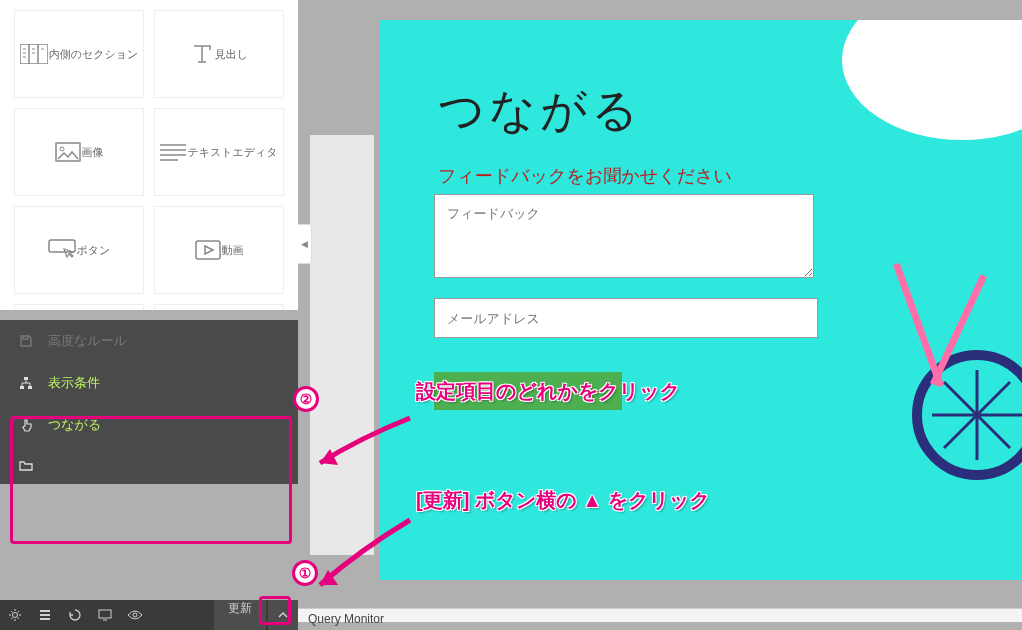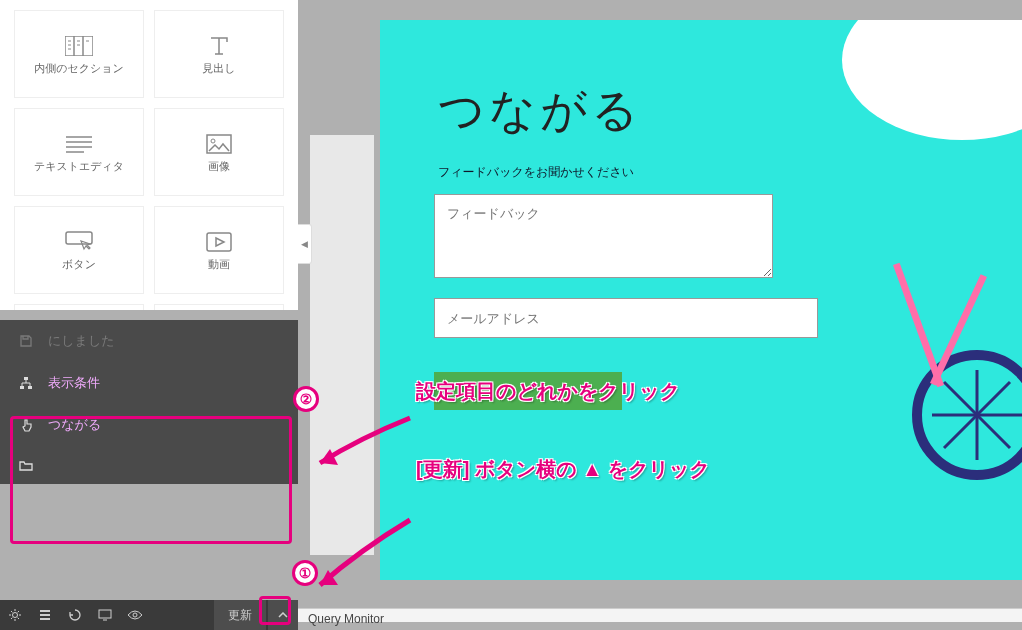--- a/index.html
+++ b/index.html
@@ -1,64 +1,64 @@
 <!DOCTYPE html>
 <html><head>
 <meta charset="utf-8">
 <style>
 * { margin: 0; padding: 0; box-sizing: border-box; }
 body { font-family: "Hiragino Sans", "Meiryo", sans-serif; background: #b0b0b0; width: 1022px; height: 630px; overflow: hidden; position: relative; }
 
 .elements-panel { position: absolute; left: 0; top: 0; width: 298px; height: 310px; background: #fff; overflow: hidden; }
 .elements-grid { display: grid; grid-template-columns: 1fr 1fr; gap: 10px; padding: 10px 14px; }
-.el-card { background: #fff; border: 1px solid #eee; height: 88px; display: flex; flex-direction: column; align-items: center; justify-content: center; gap: 1px; cursor: pointer; }
+.el-card { background: #fff; border: 1px solid #eee; height: 88px; display: flex; flex-direction: row; align-items: center; justify-content: center; gap: 1px; cursor: pointer; }
 .el-icon { color: #555; display: flex; align-items: center; justify-content: center; height: 28px; }
 .el-label { font-size: 11px; color: #666; }
 
 .panel-collapse { position: absolute; left: 298px; top: 224px; width: 14px; height: 40px; background: #fff; border: 1px solid #ddd; border-left: none; display: flex; align-items: center; justify-content: center; font-size: 9px; color: #888; cursor: pointer; border-radius: 0 3px 3px 0; }
 
 .bottom-panel { position: absolute; left: 0; top: 320px; width: 298px; background: #4a4a4a; color: #d5d5d5; }
 .status-line { padding: 10px 14px; font-size: 11px; font-style: italic; text-align: center; color: #c5c5c5; line-height: 1.4; }
-.menu-item { padding: 12px 18px; display: flex; align-items: center; gap: 14px; font-size: 13px; cursor: pointer; color: #f0abfc; }
+.menu-item { padding: 12px 18px; display: flex; align-items: center; gap: 14px; font-size: 13px; cursor: pointer; color: #bef264; }
 .menu-item.disabled { color: #7a7a7a; }
 .mi-icon { width: 16px; display: flex; justify-content: center; }
 
 .highlight-box { position: absolute; border: 3px solid #e6007e; border-radius: 4px; pointer-events: none; z-index: 20; }
 .hb1 { left: 10px; top: 416px; width: 282px; height: 128px; }
 .hb2 { left: 259px; top: 596px; width: 32px; height: 29px; }
 
 .badge { position: absolute; width: 26px; height: 26px; border: 3px solid #e6007e; border-radius: 50%; background: #fff; color: #e6007e; font-weight: bold; font-size: 14px; display: flex; align-items: center; justify-content: center; z-index: 30; }
 .b1 { left: 292px; top: 560px; }
 .b2 { left: 293px; top: 386px; }
 
 .toolbar { position: absolute; left: 0; top: 600px; width: 298px; height: 30px; background: #3a3a3a; display: flex; align-items: center; color: #cfcfcf; font-size: 12px; }
 .tb-icon { width: 30px; height: 30px; display: flex; align-items: center; justify-content: center; cursor: pointer; }
-.update-btn { padding: 0 14px; height: 30px; display: flex; align-items: center; background: #4d4d4d; cursor: pointer; margin-left: auto; font-size: 12px; }
+.update-btn { padding: 0 14px; height: 30px; display: flex; background: #4d4d4d; cursor: pointer; margin-left: auto; font-size: 12px; }
 .caret-btn { width: 30px; height: 30px; background: #4d4d4d; display: flex; align-items: center; justify-content: center; cursor: pointer; margin-left: 2px; }
 
 .canvas { position: absolute; left: 380px; top: 0; width: 642px; height: 560px; background: #2ee8dd; overflow: hidden; margin-top: 20px; }
 .canvas .shape-white { position: absolute; right: -60px; top: -40px; width: 240px; height: 160px; background: #fff; border-radius: 50%; }
 .hero-title { position: absolute; left: 58px; top: 60px; font-size: 46px; font-weight: 500; color: #222; letter-spacing: 4px; }
-.hero-sub { position: absolute; left: 58px; top: 144px; font-size: 12px; color: #0f172a; }
-.feedback-box { position: absolute; left: 54px; top: 174px; width: 339px; height: 84px; background: #fff; border: 1px solid #999; padding: 10px 12px; font-size: 13px; color: #aaa; resize: both; overflow: auto; }
+.hero-sub { position: absolute; left: 58px; top: 144px; font-size: 18px; color: #b91c1c; }
+.feedback-box { position: absolute; left: 54px; top: 174px; width: 380px; height: 84px; background: #fff; border: 1px solid #999; padding: 10px 12px; font-size: 13px; color: #aaa; resize: both; overflow: auto; }
 .email-box { position: absolute; left: 54px; top: 278px; width: 384px; height: 40px; background: #fff; border: 1px solid #999; padding: 0 12px; font-size: 13px; color: #8b5cf6; }
 .green-btn { position: absolute; left: 54px; top: 352px; width: 188px; height: 38px; background: #4caf50; }
 
 .bike-wheel { position: absolute; width: 130px; height: 130px; border: 10px solid #2b2e7b; border-radius: 50%; background: transparent; }
 .wheel1 { right: -20px; top: 330px; }
 
 .query-bar { position: absolute; left: 298px; top: 608px; right: 0; height: 14px; background: #f4f4f4; border-top: 1px solid #ccc; font-size: 12px; color: #444; padding: 3px 10px; }
 
 .arrow { position: absolute; z-index: 25; pointer-events: none; }
 .arrow-line { stroke: #e6007e; stroke-width: 5; fill: none; }
 .arrow-head { fill: #e6007e; }
 
 .annot { position: absolute; font-size: 20px; font-weight: bold; color: #e6007e; text-shadow: -1px -1px 0 #fff, 1px -1px 0 #fff, -1px 1px 0 #fff, 1px 1px 0 #fff, 2px 2px 2px rgba(0,0,0,.3); z-index: 30; }
 .annot1 { left: 416px; top: 378px; }
-.annot2 { left: 416px; top: 456px; text-align: right; }
+.annot2 { left: 416px; top: 487px; text-align: right; }
 
 .canvas-outer { position: absolute; left: 310px; top: 135px; width: 64px; height: 420px; background: #e8e8e8; }
 </style>
 </head>
 <body>
 
 <div class="canvas-outer"></div>
 
 <div class="elements-panel">
   <div class="elements-grid">
@@ -81,41 +81,41 @@
     <div class="el-card">
       <div class="el-icon">
         <svg width="24" height="24" viewBox="0 0 24 24">
             <path d="M4 4 h16 v4 M12 4 v16 M8 20 h8" fill="none" stroke="#888" stroke-width="1.5"></path>
           </svg>
       </div>
       <span class="el-label">見出し</span>
     </div>
     <div class="el-card">
       <div class="el-icon">
+        <svg width="26" height="20" viewBox="0 0 26 20">
+            <rect x="1" y="1" width="24" height="18" fill="none" stroke="#888" stroke-width="1.5"></rect>
+            <circle cx="7" cy="7" r="2" fill="none" stroke="#888"></circle>
+            <path d="M3 17 l6-6 4 4 4-5 6 7" fill="none" stroke="#888" stroke-width="1.5"></path>
+          </svg>
+      </div>
+      <span class="el-label">画像</span>
+    </div>
+    <div class="el-card">
+      <div class="el-icon">
         <svg width="26" height="18" viewBox="0 0 26 18">
             <line x1="0" y1="2" x2="26" y2="2" stroke="#888" stroke-width="1.5"></line>
             <line x1="0" y1="7" x2="26" y2="7" stroke="#888" stroke-width="1.5"></line>
             <line x1="0" y1="12" x2="26" y2="12" stroke="#888" stroke-width="1.5"></line>
             <line x1="0" y1="17" x2="18" y2="17" stroke="#888" stroke-width="1.5"></line>
           </svg>
       </div>
       <span class="el-label">テキストエディタ</span>
     </div>
     <div class="el-card">
       <div class="el-icon">
-        <svg width="26" height="20" viewBox="0 0 26 20">
-            <rect x="1" y="1" width="24" height="18" fill="none" stroke="#888" stroke-width="1.5"></rect>
-            <circle cx="7" cy="7" r="2" fill="none" stroke="#888"></circle>
-            <path d="M3 17 l6-6 4 4 4-5 6 7" fill="none" stroke="#888" stroke-width="1.5"></path>
-          </svg>
-      </div>
-      <span class="el-label">画像</span>
-    </div>
-    <div class="el-card">
-      <div class="el-icon">
         <svg width="28" height="22" viewBox="0 0 28 22">
             <rect x="1" y="1" width="26" height="12" rx="2" fill="none" stroke="#888" stroke-width="1.5"></rect>
             <path d="M16 10 l3 8 2-3 3 3 1-1 -3-3 3-1 z" fill="none" stroke="#888" stroke-width="1.2"></path>
           </svg>
       </div>
       <span class="el-label">ボタン</span>
     </div>
     <div class="el-card">
       <div class="el-icon">
         <svg width="26" height="20" viewBox="0 0 26 20">
@@ -136,21 +136,21 @@
 
 <div class="panel-collapse">◀</div>
 
 <div class="bottom-panel">
   <div class="menu-item disabled">
     <span class="mi-icon">
         <svg width="14" height="14" viewBox="0 0 14 14">
           <path d="M2 2 h8 l2 2 v8 h-10 z M4 2 v3 h5 v-3" fill="none" stroke="#7a7a7a" stroke-width="1.3"></path>
         </svg>
       </span>
-    <span>にしました</span>
+    <span>高度なルール</span>
   </div>
   <div class="menu-item">
     <span class="mi-icon">
         <svg width="14" height="14" viewBox="0 0 14 14">
           <rect x="5" y="1" width="4" height="3" fill="#ddd"></rect>
           <rect x="1" y="10" width="4" height="3" fill="#ddd"></rect>
           <rect x="9" y="10" width="4" height="3" fill="#ddd"></rect>
           <path d="M7 4 v3 M3 10 v-3 h8 v3" stroke="#ddd" fill="none"></path>
         </svg>
       </span>

